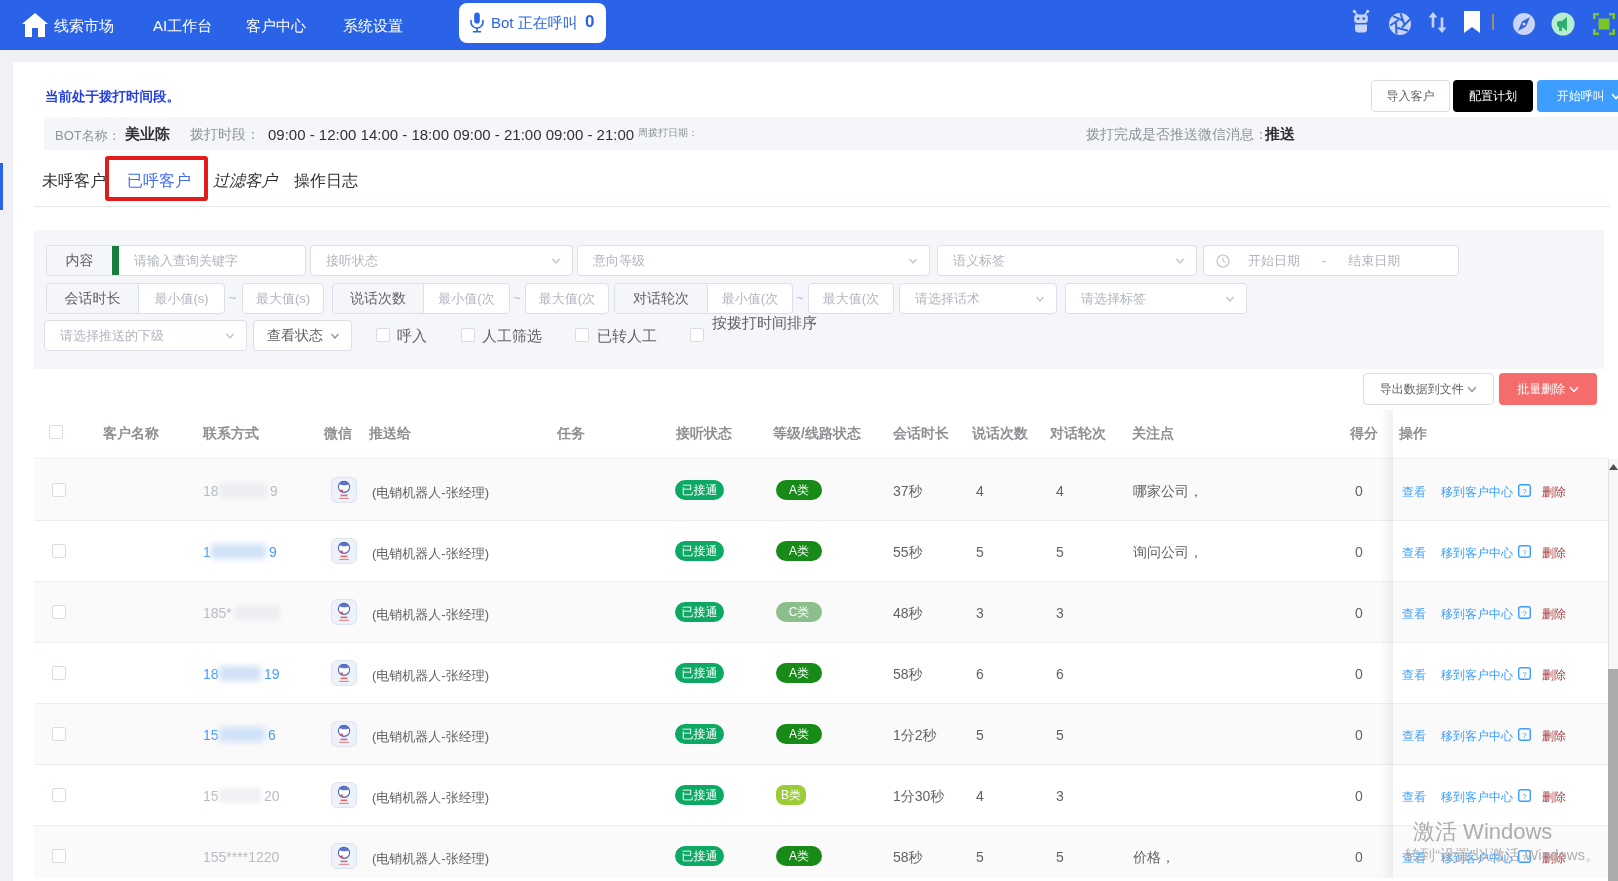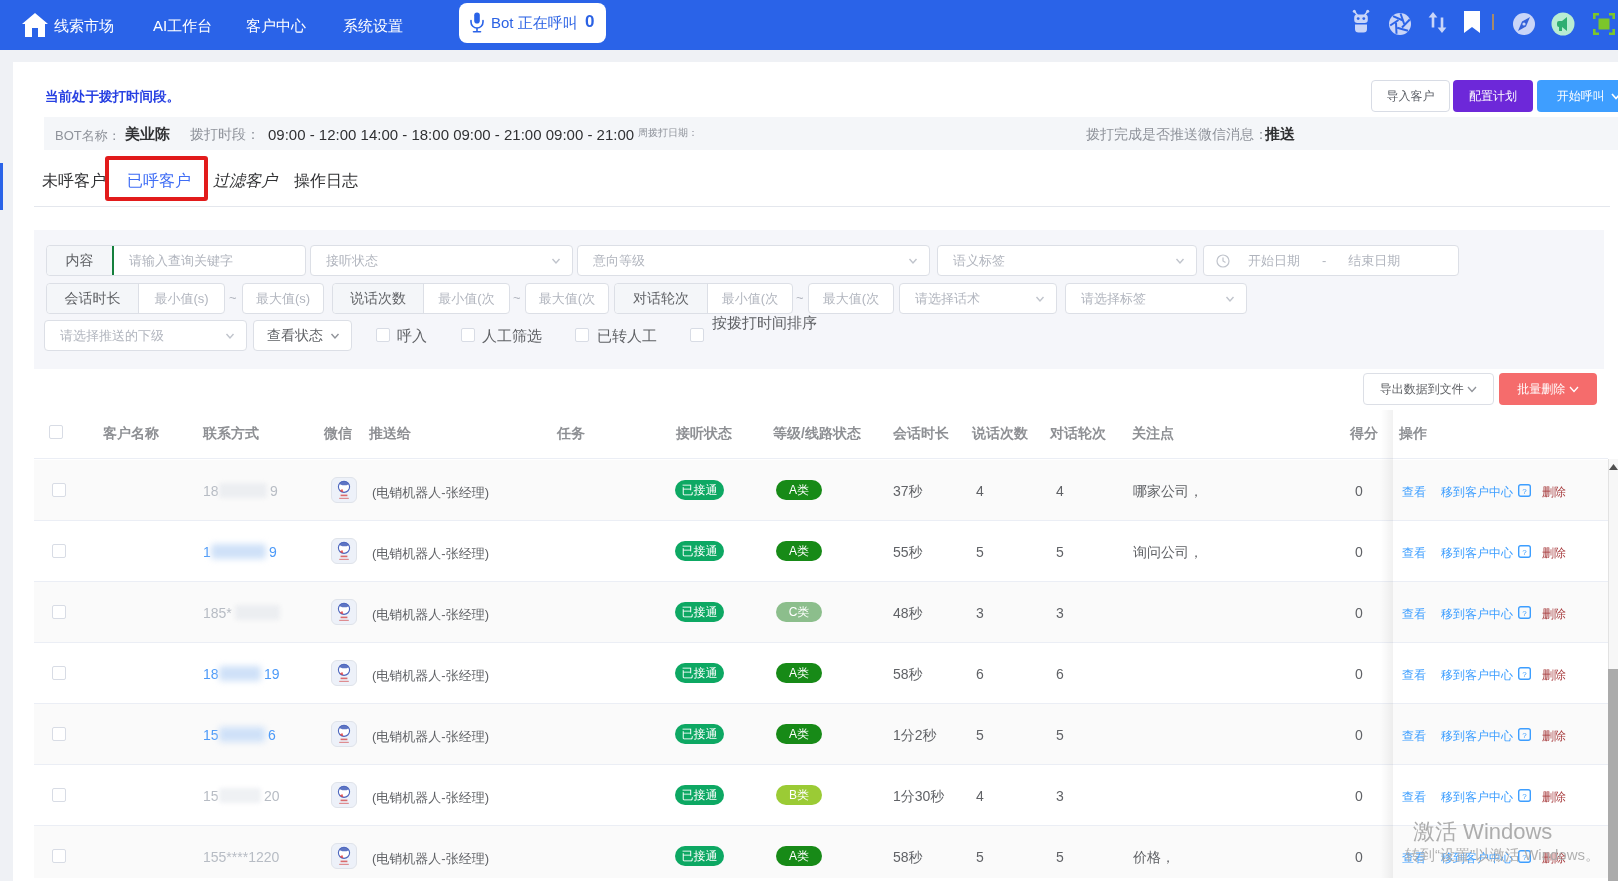--- a/index.html
+++ b/index.html
@@ -93,21 +93,21 @@
 
   
   <div class="abs" style="left:13px;top:62px;width:1605px;height:819px;background:#fff;"></div>
   <div class="abs" style="left:0;top:163px;width:3px;height:47px;background:#2A63E8;"></div>
 
   
   <div class="abs" style="left:45px;top:88px;color:#2740E2;font-size:13.5px;font-weight:bold;">当前处于拨打时间段。</div>
 
   
   <div class="abs flex" style="left:1371px;top:80px;width:79px;height:32px;background:#fff;border:1px solid #D8DCE5;border-radius:4px;box-sizing:border-box;justify-content:center;color:#5A5E66;font-size:12px;">导入客户</div>
-  <div class="abs flex" style="left:1453px;top:80px;width:80px;height:32px;background:#6d28d9;border-radius:4px;justify-content:center;color:#fff;font-size:12px;">配置计划</div>
+  <div class="abs flex" style="left:1453px;top:80px;width:80px;height:32px;background:#000000;border-radius:4px;justify-content:center;color:#fff;font-size:12px;">配置计划</div>
   <div class="abs flex" style="left:1537px;top:80px;width:104px;height:32px;background:#3E9EFF;border-radius:4px;justify-content:center;color:#fff;font-size:12px;">开始呼叫&nbsp;&nbsp;<svg width="10" height="7" viewBox="0 0 10 7">
         <path d="M1 1 L5 5.5 L9 1" stroke="#fff" stroke-width="1.6" fill="none"></path>
       </svg></div>
 
   
   <div class="abs" style="left:44px;top:117px;width:1574px;height:33px;background:#F4F6F9;"></div>
   <div class="abs" style="left:55px;top:127px;color:#8F939B;font-size:13px;">BOT名称：</div>
   <div class="abs" style="left:125px;top:125px;color:#303133;font-size:15px;font-weight:bold;">美业陈</div>
   <div class="abs" style="left:190px;top:126px;color:#8F939B;font-size:14px;">拨打时段：</div>
   <div class="abs" style="left:268px;top:126px;color:#303133;font-size:15px;">09:00 - 12:00 14:00 - 18:00 09:00 - 21:00 09:00 - 21:00</div>
@@ -121,21 +121,21 @@
   <div class="abs" style="left:213px;top:171px;color:#303133;font-size:16px;font-style:italic;">过滤客户</div>
   <div class="abs" style="left:294px;top:171px;color:#303133;font-size:16px;">操作日志</div>
   <div class="abs" style="left:34px;top:206px;width:1576px;height:1px;background:#E4E7ED;"></div>
   <div class="abs" style="left:105px;top:156px;width:103px;height:45px;border:4px solid #E21B1B;border-radius:3px;box-sizing:border-box;"></div>
 
   
   <div class="abs" id="filter" style="left:34px;top:230px;width:1570px;height:139px;background:#F5F6FA;"></div>
 
   
   <div class="abs sel" style="left:46px;top:245px;width:260px;display:flex;">
-    <div class="flex" style="width:65px;background:#F4F6F9;border-right:2px solid #15803d;border-radius:4px 0 0 4px;justify-content:center;color:#606266;font-size:14px;height:100%;">内容</div>
+    <div class="flex" style="width:65px;background:#F4F6F9;border-right:7px solid #15803d;border-radius:4px 0 0 4px;justify-content:center;color:#606266;font-size:14px;height:100%;">内容</div>
     <div class="flex ph" style="padding-left:15px;">请输入查询关键字</div>
   </div>
   <div class="abs sel" style="left:310px;top:245px;width:263px;">
     <div class="flex ph" style="padding-left:15px;height:100%;">接听状态</div>
     <svg class="caret" width="12" height="12" viewBox="0 0 12 12">
         <path d="M2.5 4 L6 8 L9.5 4" stroke="#C0C4CC" stroke-width="1.4" fill="none"></path>
       </svg>
   </div>
   <div class="abs sel" style="left:577px;top:245px;width:353px;">
     <div class="flex ph" style="padding-left:15px;height:100%;">意向等级</div>
@@ -396,21 +396,21 @@
     <svg width="24" height="24" viewBox="0 0 24 24">
       <circle cx="12" cy="8.8" r="5.6" fill="#fff" stroke="#4C66BE" stroke-width="1.1"></circle>
       <path d="M7.2 5.4 a5.6 5.6 0 0 1 9.6 0.8 c-2.8 1.5 -5.8 1.5 -8.4 0.3 Z" fill="#4C66BE" opacity="0.9"></path>
       <path d="M7.8 12.6 a5.6 5.6 0 0 0 3.6 1.7 l-1 -3.2 Z" fill="#E34040" opacity="0.85"></path>
       <rect x="8.6" y="16.6" width="6.8" height="1.6" fill="#D44A4A" opacity="0.8"></rect>
       <rect x="7.2" y="19.8" width="9.6" height="1.2" fill="#D44A4A" opacity="0.6"></rect>
     </svg>
   </div>
     <div class="abs" style="left:338px;top:24px;color:#606266;font-size:13px;">(电销机器人-张经理)</div>
     <div class="pill" style="left:641px;top:20px;width:49px;background:#0DA863;">已接通</div>
-    <div class="pill" style="left:742px;top:20px;width:46px;background:#9BCB35;">B类</div>
+    <div class="pill" style="left:742px;top:20px;width:30px;background:#9BCB35;border-radius:8px;">B类</div>
     <div class="abs" style="left:859px;top:23px;color:#606266;font-size:14px;">1分30秒</div>
     <div class="abs" style="left:942px;top:23px;color:#606266;font-size:14px;">4</div>
     <div class="abs" style="left:1022px;top:23px;color:#606266;font-size:14px;">3</div>
     <div class="abs" style="left:1321px;top:23px;color:#606266;font-size:14px;">0</div>
     <div class="abs lnk" style="left:1368px;top:24px;">查看</div>
     <div class="abs lnk" style="left:1407px;top:24px;">移到客户中心</div>
     <svg class="abs" style="left:1484px;top:24px;" width="13" height="13" viewBox="0 0 13 13">
         <rect x="0.7" y="0.7" width="11.6" height="11.6" rx="2" fill="none" stroke="#3D9EFF" stroke-width="1.4"></rect>
         <text x="6.5" y="9.6" font-size="8" fill="#3D9EFF" text-anchor="middle" font-family="Liberation Sans">?</text>
       </svg>

